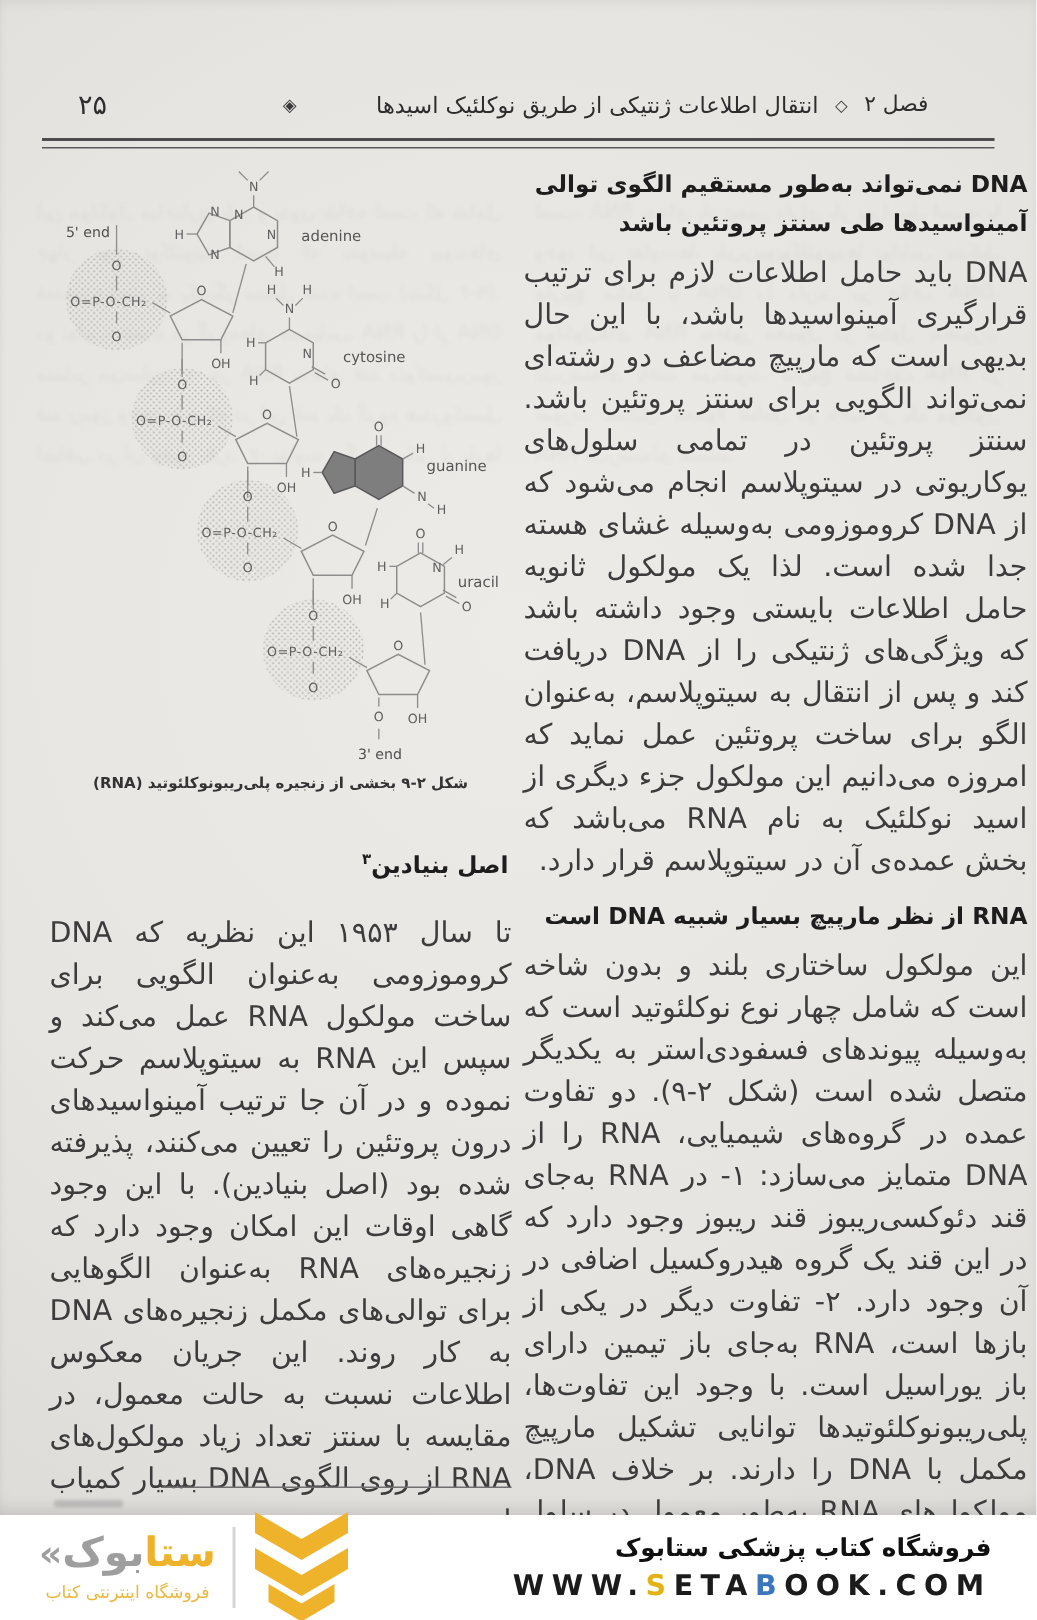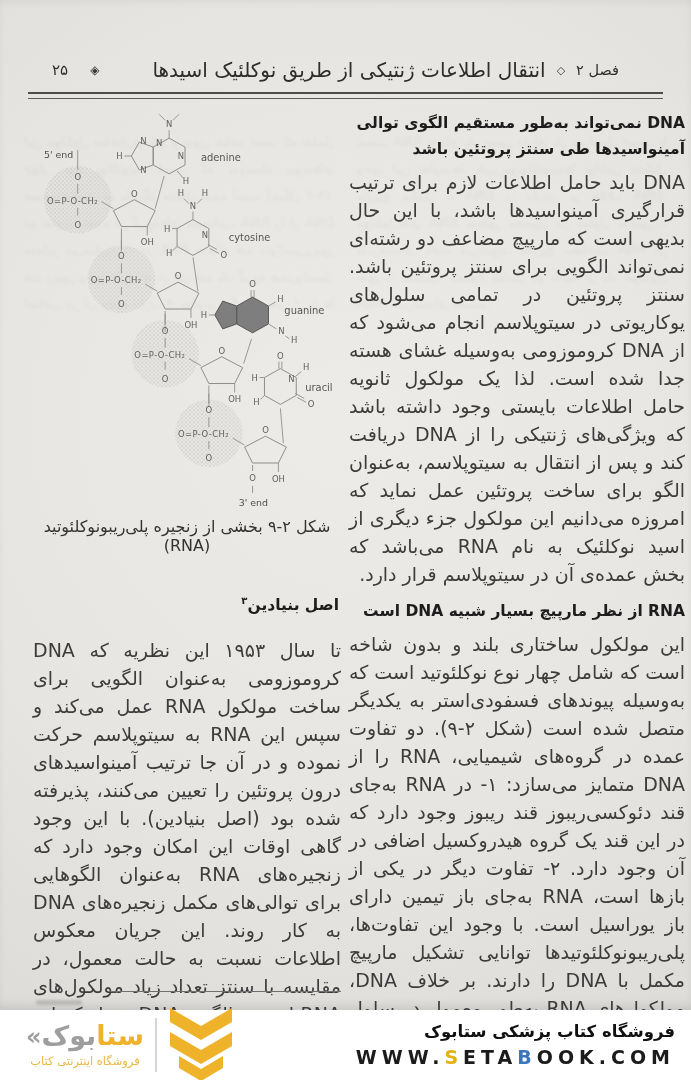--- a/index.html
+++ b/index.html
@@ -15,40 +15,40 @@
   
   .bleed{position:absolute;top:128px;left:24px;right:24px;bottom:60px;
     direction:rtl;text-align:justify;font-size:13.5px;line-height:27px;color:#444;
     opacity:.05;filter:blur(1.4px);transform:scaleX(-1);
     column-count:2;column-gap:22px;pointer-events:none;}
 
   
   .page-header{position:absolute;top:57px;left:52px;right:72px;height:26px;
     direction:rtl;display:flex;align-items:center;gap:11px;
     font-size:14.5px;color:#2d2d2d;white-space:nowrap;}
-  .hdr-title{font-size:20px;}
+  .hdr-title{font-size:15px;}
   .hdr-diamond{font-size:11px;color:#3a3a3a;}
   .hdr-diamond-filled{font-size:12px;color:#3a3a3a;margin-right:42px;margin-left:6px;}
-  .hdr-num{font-size:15px;margin-right:auto;}
+  .hdr-num{font-size:18px;margin-right:auto;}
   .hdr-rules{position:absolute;top:92px;left:28px;right:28px;height:4px;
     border-top:2px solid #4c4c4c;border-bottom:1px solid #5a5a5a;}
 
   
   .col-right{position:absolute;top:110px;right:6px;width:336px;direction:rtl;}
   .col-left{position:absolute;top:112px;left:33px;width:308px;}
 
   h2.sec{margin:0 0 6px;font-size:15.5px;font-weight:bold;color:#1d1d1d;
     line-height:26px;text-align:right;direction:rtl;}
   h2.sec2{margin:8px 0 6px;}
   p.body{margin:0 0 10px;font-size:19px;line-height:28px;color:#3c3c3c;
     text-align:justify;direction:rtl;}
 
   
   svg.figure{display:block;width:304px;height:398px;margin:0 0 0 1px;}
-  .figcap{margin-top:7px;font-size:16px;color:#333;text-align:center;direction:rtl;}
+  .figcap{margin-top:7px;font-size:10px;color:#333;text-align:center;direction:rtl;font-weight:bold;}
   .principle-head{margin:34px 2px 19px 0;font-size:15.5px;font-weight:bold;color:#1d1d1d;
     text-align:right;direction:rtl;line-height:24px;}
   .principle-head sup{font-size:10px;}
 
   
   .ring{fill:none;stroke:#8d8d8d;stroke-width:1;}
   .ringd{fill:#7e7e7e;stroke:#585858;stroke-width:1;}
   svg.figure line{stroke:#8d8d8d;stroke-width:.9;}
   .at{font-size:8.5px;fill:#606060;text-anchor:middle;font-family:"DejaVu Sans",sans-serif;}
   .f{text-anchor:start;letter-spacing:.4px;}
@@ -56,21 +56,21 @@
   .endl{font-size:9.5px;fill:#4f4f4f;text-anchor:start;font-family:"DejaVu Sans",sans-serif;}
 
   .foot-rule{position:absolute;top:991px;left:108px;width:233px;height:0;
     border-top:1.2px solid #6f6f6f;}
   .foot-remnant{position:absolute;top:1000px;left:36px;width:46px;height:5px;
     background:rgba(110,110,110,.28);filter:blur(1.2px);border-radius:2px;}
 
   
   .footer{position:absolute;top:1010px;left:0;width:691px;height:70px;background:#fff;
     display:flex;align-items:center;justify-content:space-between;
-    padding:0 10px 0 26px;box-sizing:border-box;}
+    padding:0 24px 0 26px;box-sizing:border-box;}
   .store{text-align:right;padding-right:6px;}
   .store-name{direction:rtl;font-size:16.5px;font-weight:bold;color:#101010;margin-bottom:5px;}
   .url{font-size:19px;font-weight:bold;letter-spacing:5px;color:#1b1b1b;white-space:nowrap;margin-left:42px;}
   .c-y{color:#E4B214;}
   .c-b{color:#3B77BC;}
 
   .logo{display:flex;align-items:center;gap:11px;}
   .logo-text{text-align:center;}
   .logo-word{direction:rtl;font-size:27px;font-weight:bold;line-height:1.05;}
   .lw-y{color:#EFB32B;}

